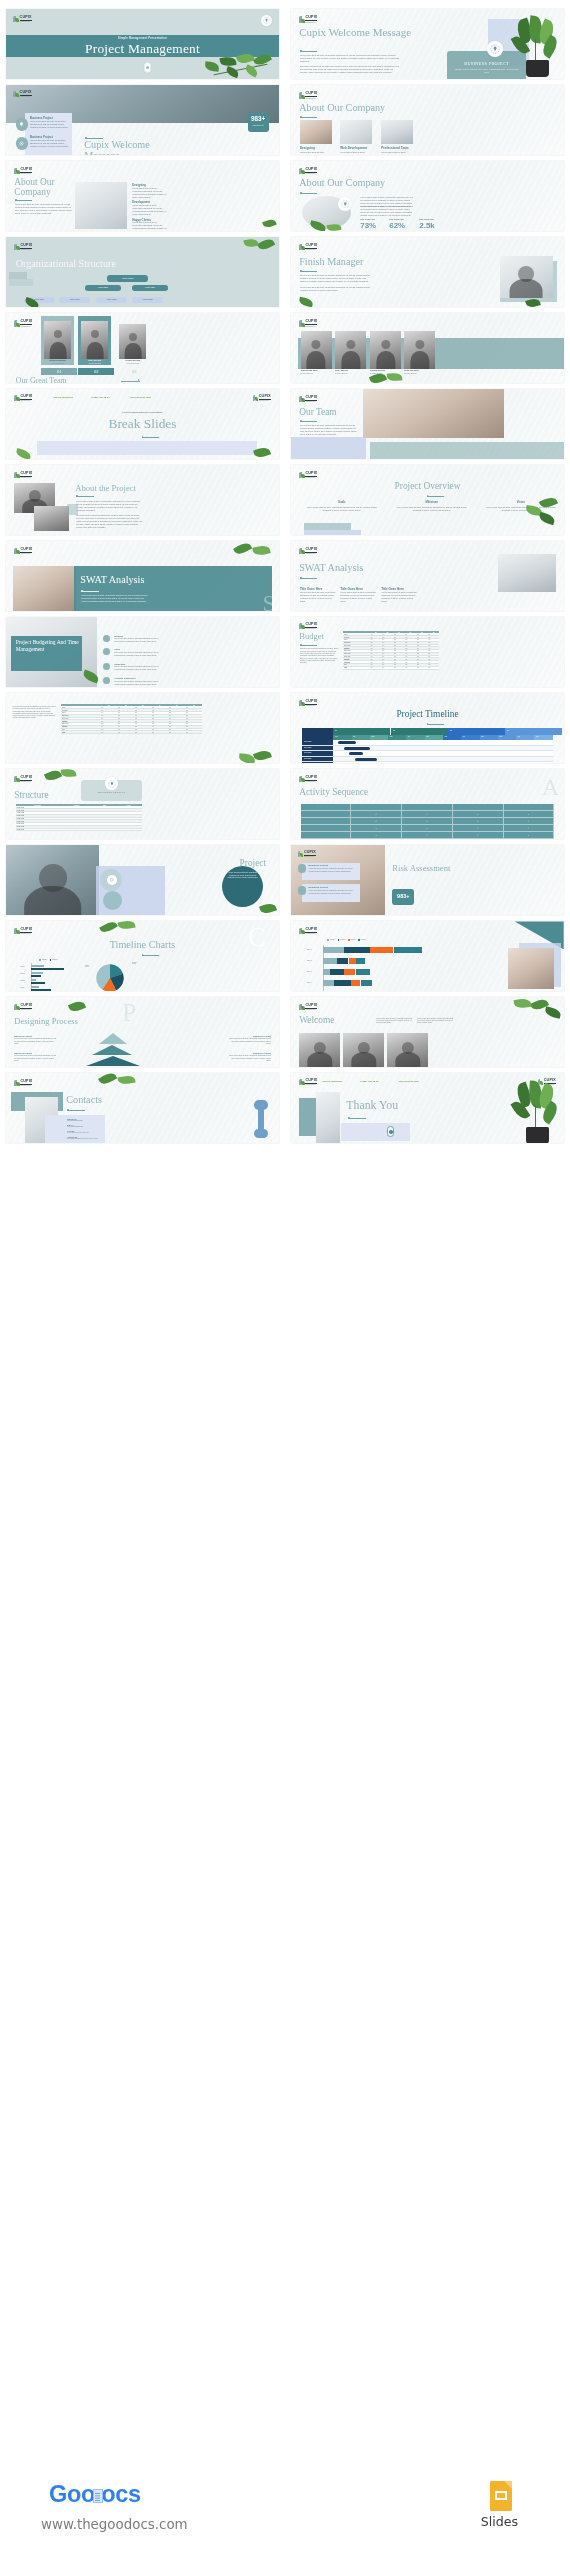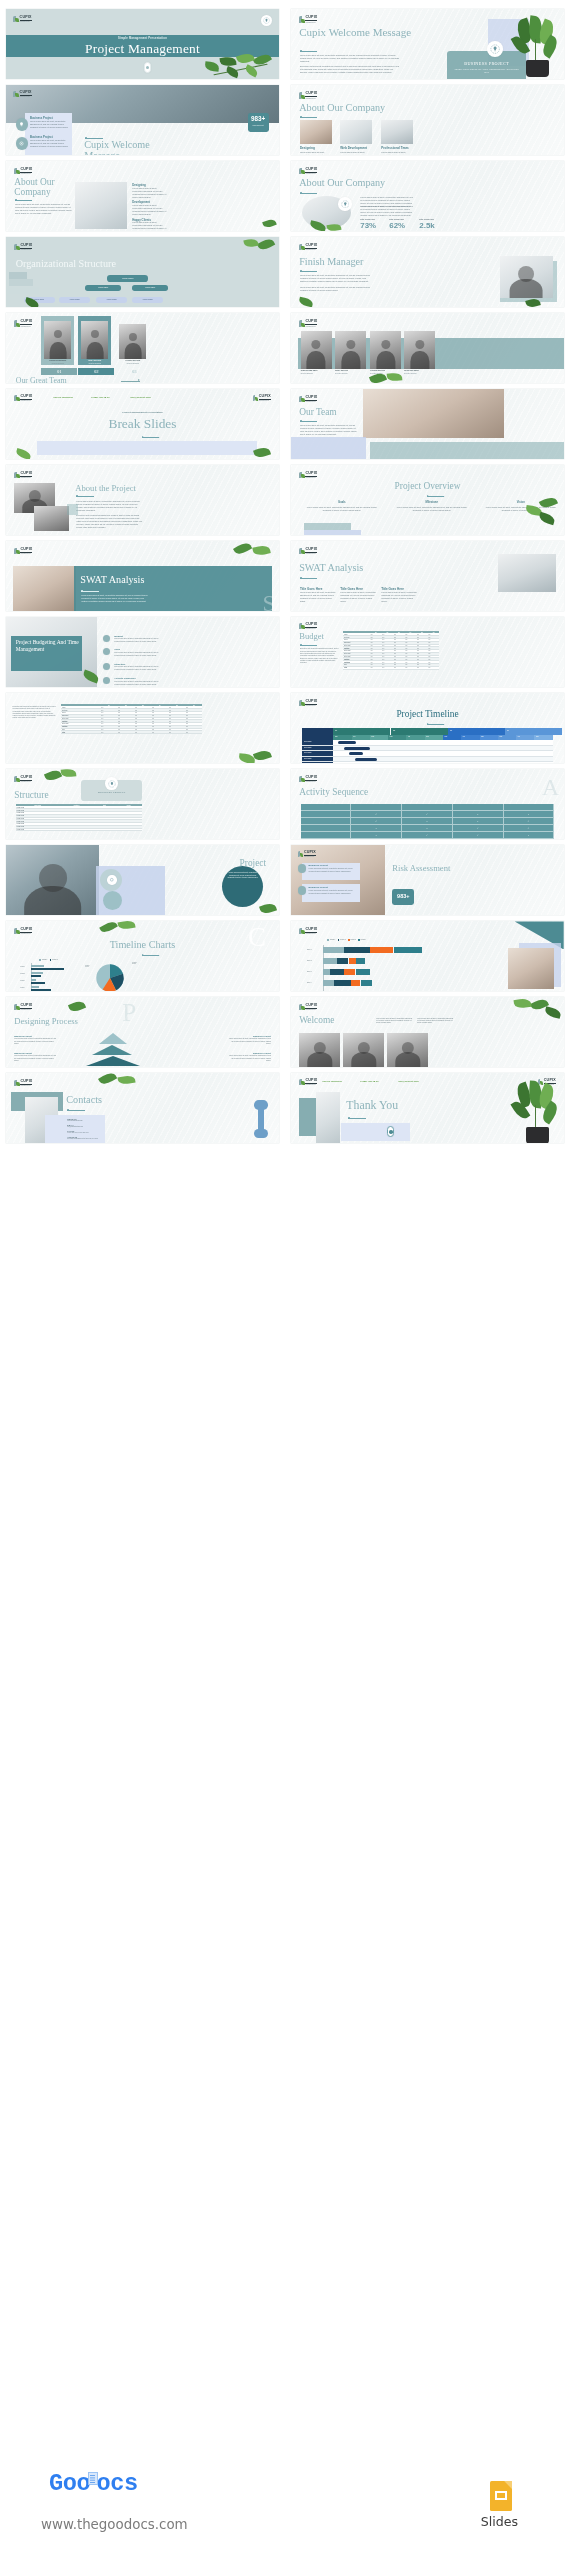--- a/index.html
+++ b/index.html
@@ -123,23 +123,23 @@
   .bar{ position:absolute; }
   .axis{ position:absolute; background:#b9c6ca; }
   .legend{ position:absolute; display:flex; gap:2.4px; align-items:center; font-size:1.4px; color:#5c6e75; }
   .legend i{ width:1.9px; height:1.9px; display:inline-block; margin-right:0.8px; vertical-align:middle; }
 
   
   .footer{
     position:absolute; left:0; right:0; bottom:0; height:134px; background:#fff;
   }
   .goodocs{
-    position:absolute; left:49px; top:28px;
-    font-family:Liberation Mono, monospace; font-weight:700; font-size:23.6px;
-    color:#2f7ff0; letter-spacing:-0.4px; display:flex; 
+    position:absolute; left:49px; top:39px;
+    font-family:Liberation Sans, sans-serif; font-weight:700; font-size:23.6px;
+    color:#2f7ff0; letter-spacing:-0.4px; display:flex; align-items:center;
   }
   .goodocs .docpage{
     display:inline-block; width:10.2px; height:13.4px; margin:0 -1.6px 0 -2.4px;
     background:#d9e8fb; border:0.8px solid #9cc4f5; position:relative; top:1.6px;
   }
   .goodocs .docpage:after{
     content:""; position:absolute; left:1.6px; top:2.4px; right:1.6px; height:0.8px;
     box-shadow:0 2.4px 0 #6ba6ef, 0 4.7px 0 #6ba6ef, 0 7px 0 #6ba6ef; background:#6ba6ef;
   }
   .site{

